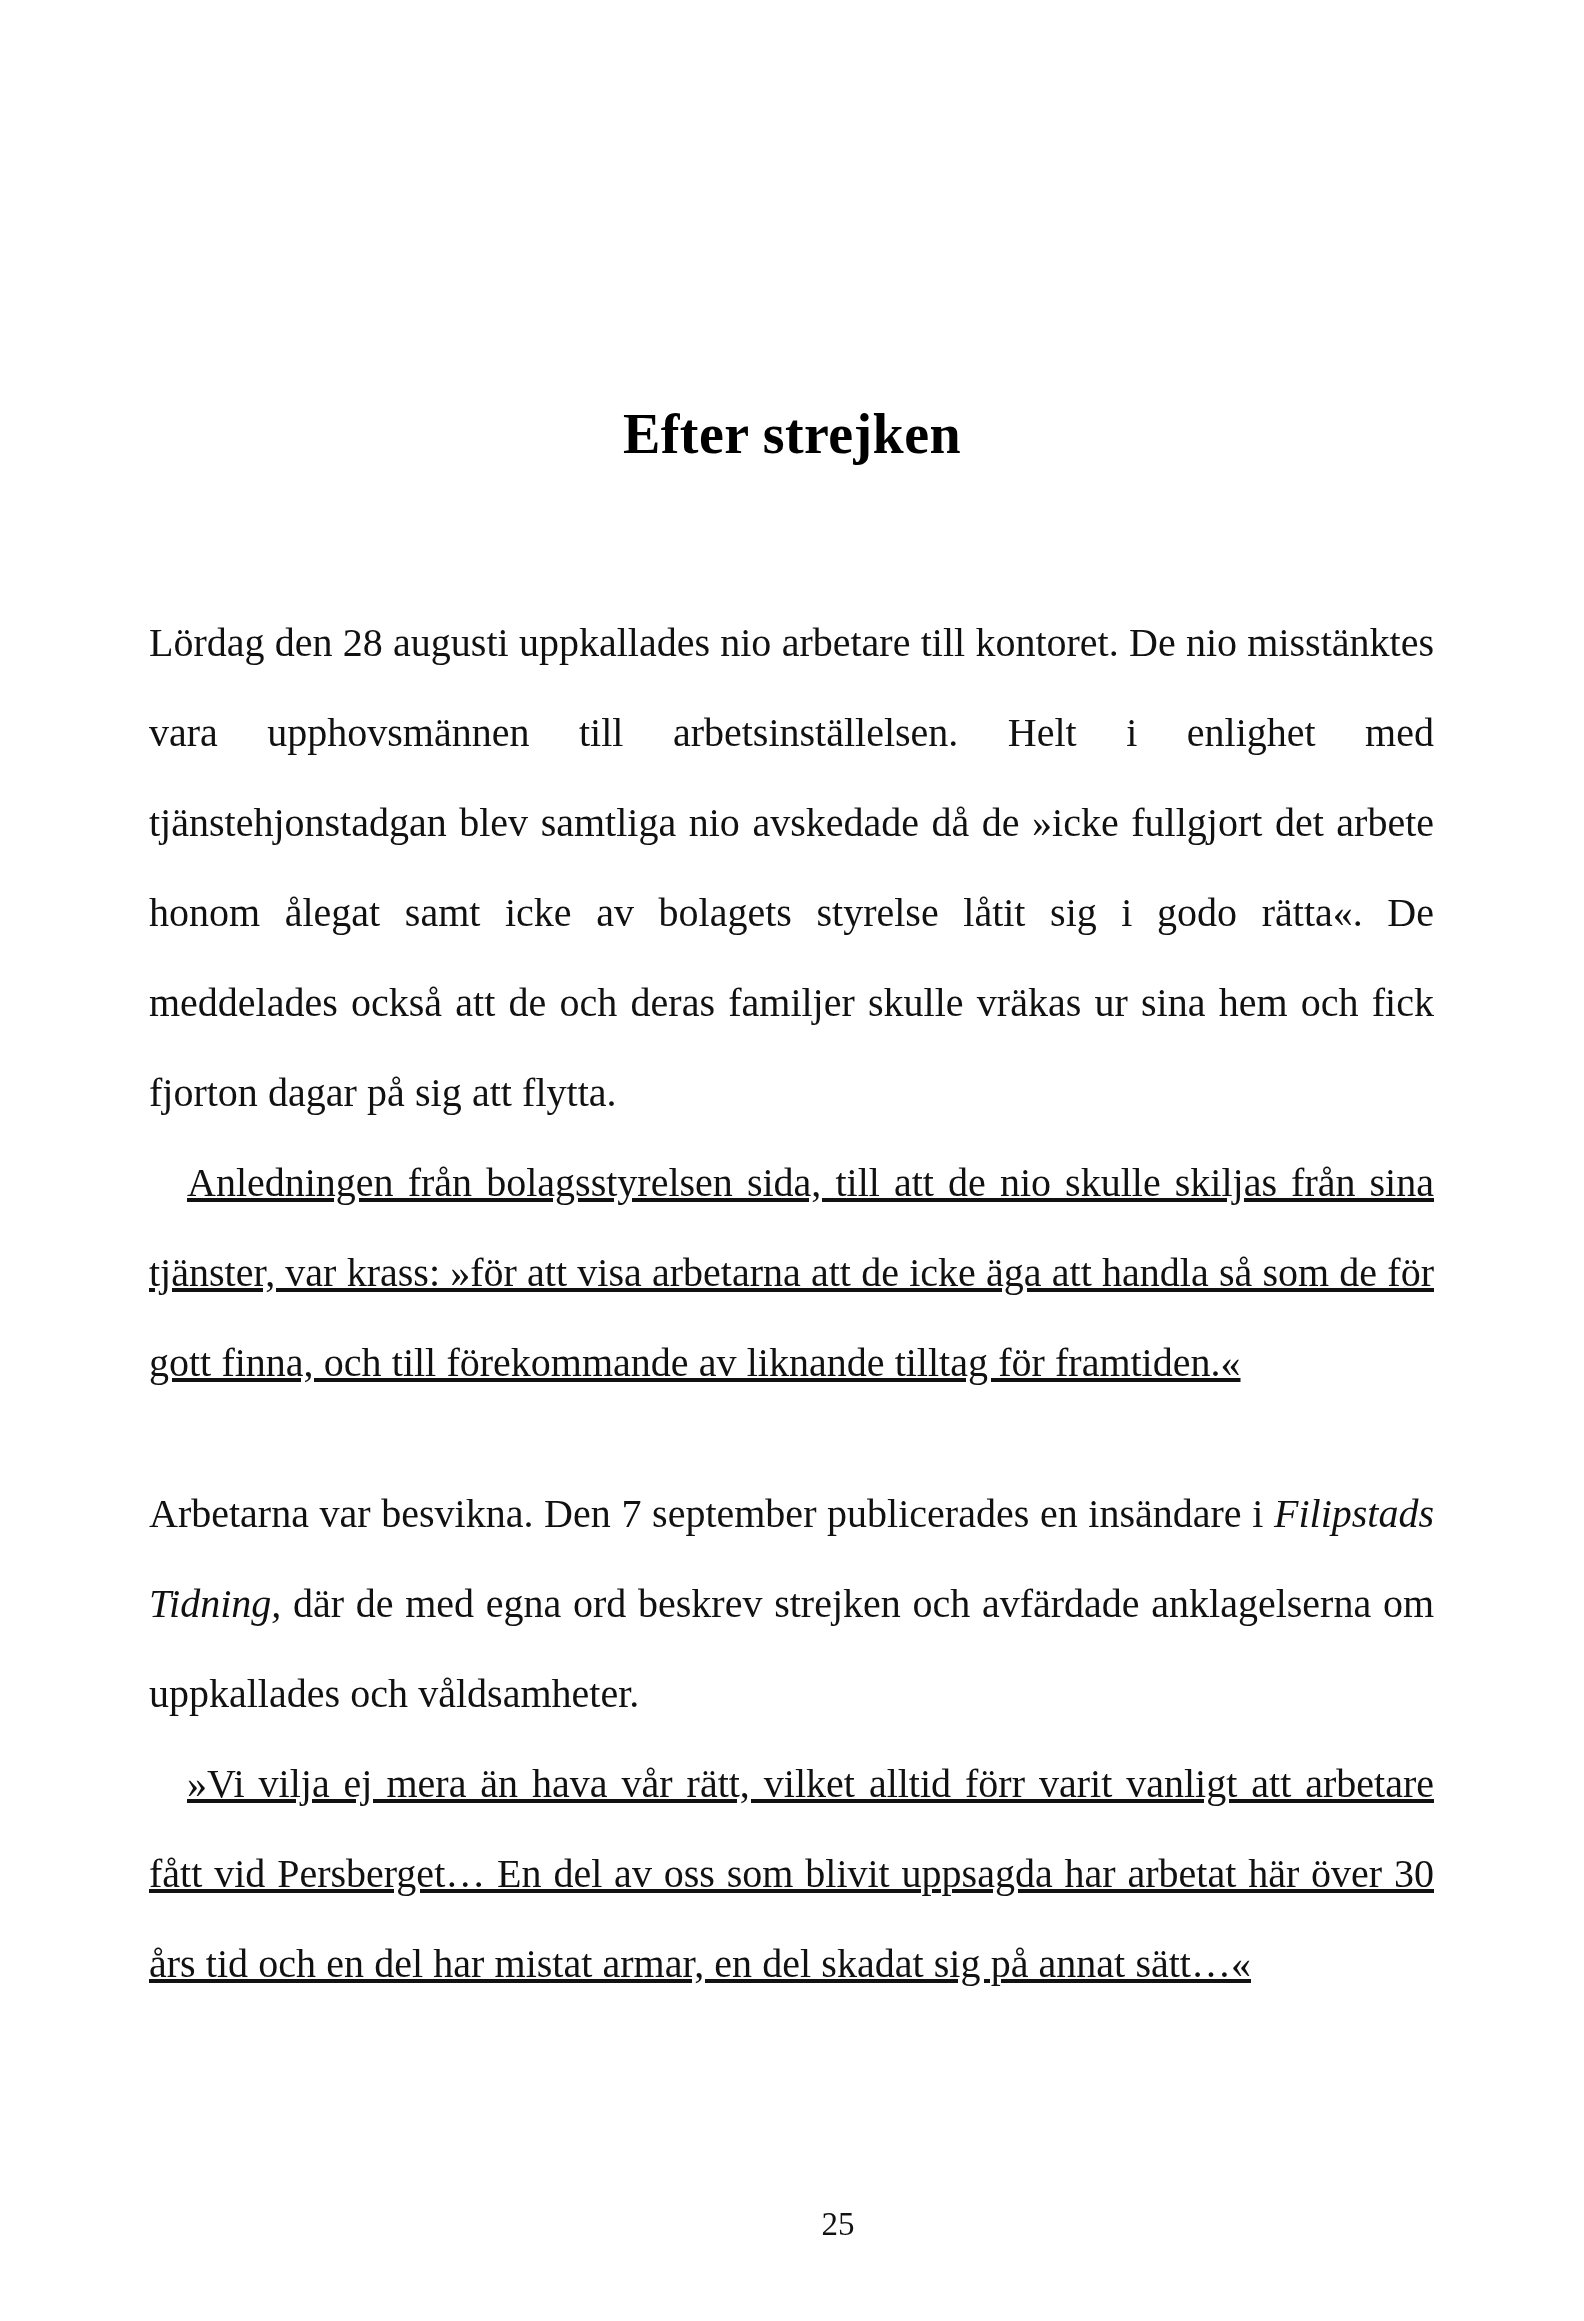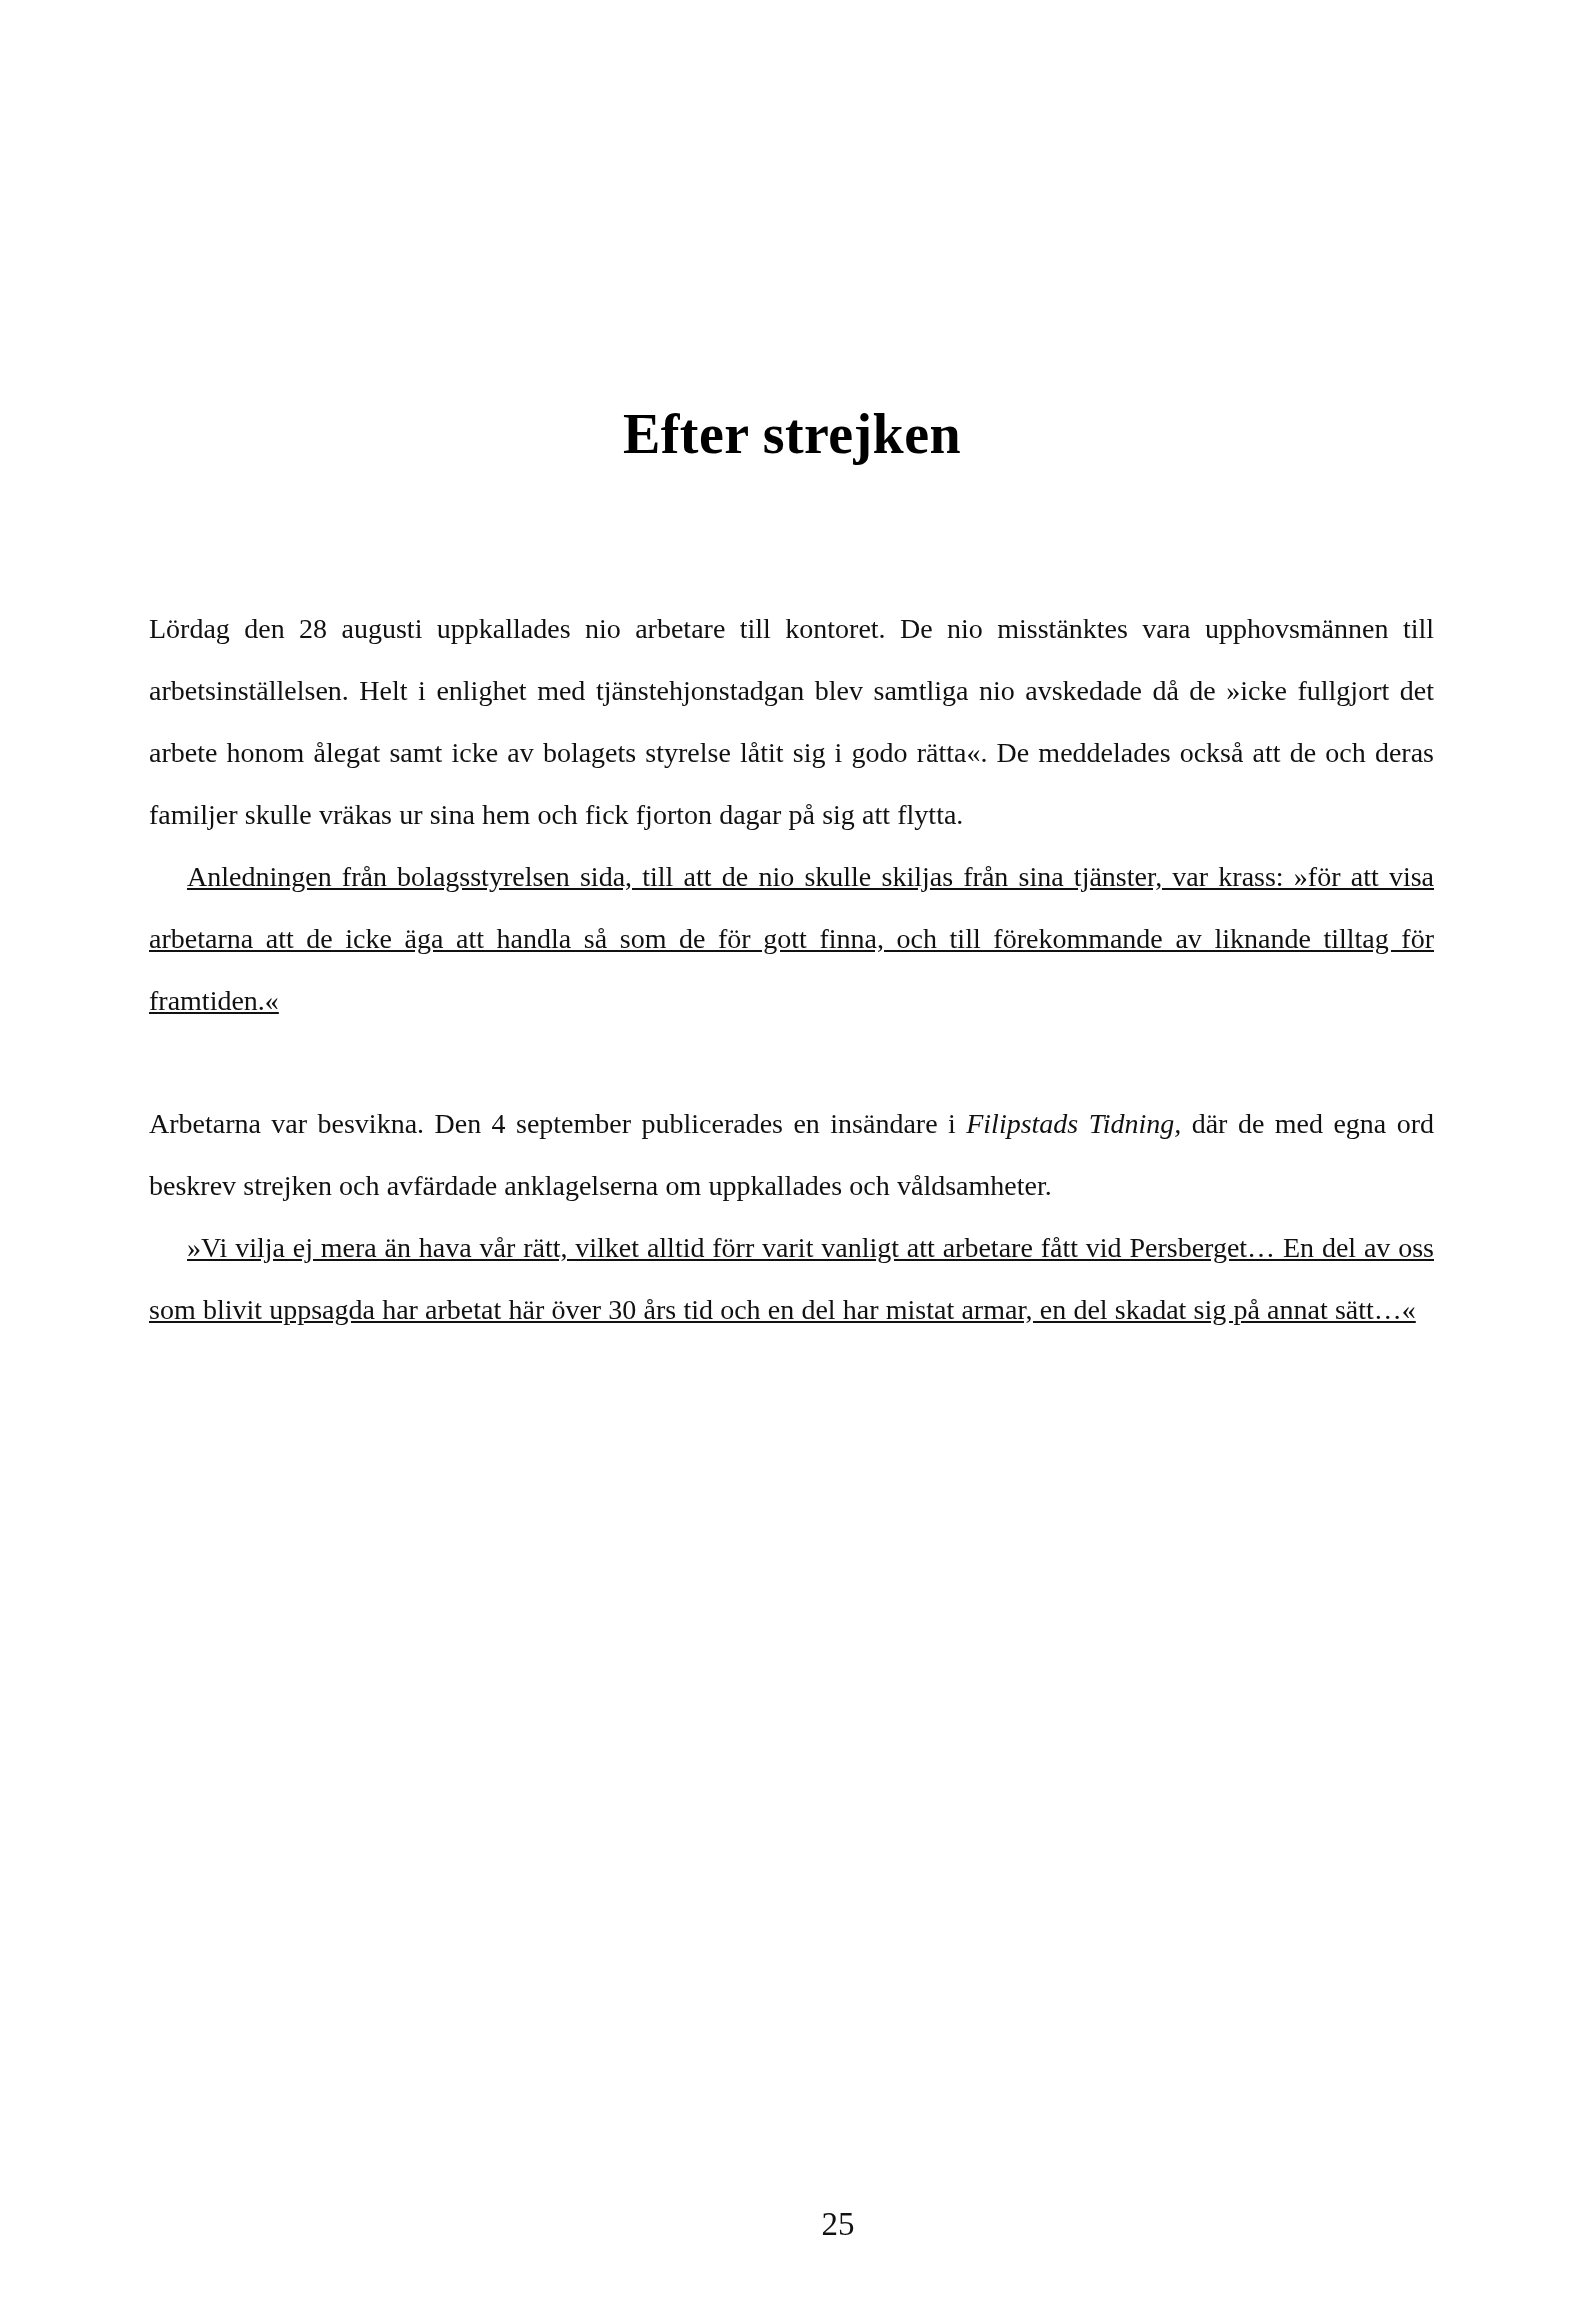--- a/index.html
+++ b/index.html
@@ -31,22 +31,22 @@
     color: #000000;
   }
   .text-block {
     position: absolute;
     left: 149px;
     top: 598px;
     width: 1285px;
   }
   .body-para {
     margin: 0;
-    font-size: 28px;
-    line-height: 62px;
+    font-size: 40px;
+    line-height: 90px;
     text-align: justify;
     text-justify: inter-word;
     color: #111111;
     hyphens: none;
     word-spacing: 0.2px;
   }
   .body-para.indent {
     text-indent: 38px;
     text-decoration: underline;
   }
@@ -78,21 +78,21 @@
 
   <div class="text-block">
 
     <p class="body-para">Lördag den 28 augusti uppkallades nio arbetare till kontoret. De nio misstänktes vara upphovsmännen till arbetsinställelsen. Helt i enlighet med tjänstehjonstadgan blev samtliga nio avskedade då de »icke fullgjort det arbete honom ålegat samt icke av bolagets styrelse låtit sig i godo rätta«. De meddelades också att de och deras familjer skulle vräkas ur sina hem och fick fjorton dagar på sig att flytta.</p>
 
     <p class="body-para indent">Anledningen från bolagsstyrelsen sida, till att de nio skulle skiljas från sina tjänster, var krass: »för att visa arbetarna att de icke äga att handla så som de för gott finna, och till förekommande av liknande tilltag för framtiden.«</p>
 
 
     <div class="para-gap"></div>
 
-    <p class="body-para"><span>Arbetarna var besvikna. Den 4 september publicerades en insändare i </span><span class="ital">Filipstads Tidning,</span><span> där de med egna ord beskrev strejken och avfärdade anklagelserna om uppkallades och våldsamheter.</span></p>
+    <p class="body-para"><span>Arbetarna var besvikna. Den 7 september publicerades en insändare i </span><span class="ital">Filipstads Tidning,</span><span> där de med egna ord beskrev strejken och avfärdade anklagelserna om uppkallades och våldsamheter.</span></p>
 
     <p class="body-para indent">»Vi vilja ej mera än hava vår rätt, vilket alltid förr varit vanligt att arbetare fått vid Persberget… En del av oss som blivit uppsagda har arbetat här över 30 års tid och en del har mistat armar, en del skadat sig på annat sätt…«</p>
 
 
   </div>
 
   <div class="page-number">25</div>
 
 </div>
 

